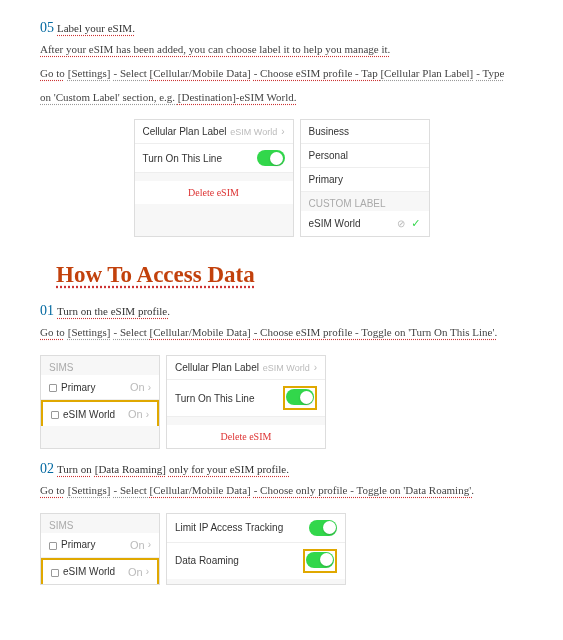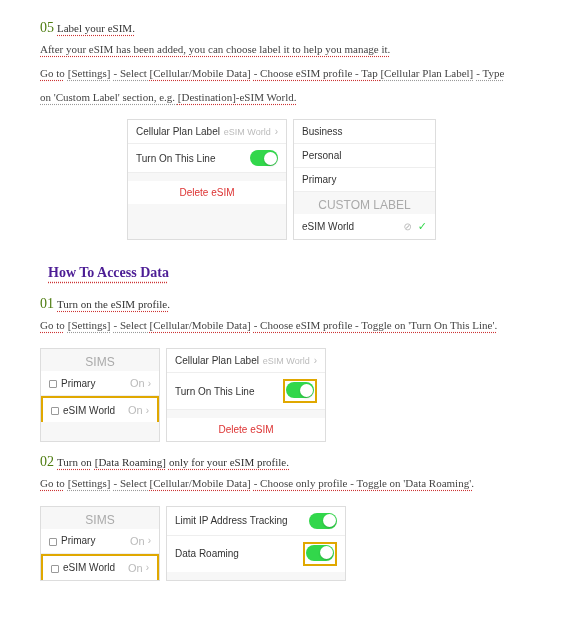--- a/index.html
+++ b/index.html
@@ -7,21 +7,21 @@
     font-family: Georgia, serif;
     background: #fff;
     width: 563px;
     padding: 20px 40px;
     font-size: 12px;
     color: #333;
   }
   .step-num {
     font-family: Georgia, serif;
     font-size: 14px;
-    color: #4d7c0f;
+    color: #0369a1;
     display: inline;
   }
   .step-title {
     text-decoration: underline;
     text-decoration-style: dotted;
     text-decoration-color: #c33;
     text-underline-offset: 3px;
     color: #333;
     font-size: 11px;
   }
@@ -35,28 +35,28 @@
     font-size: 11px;
   }
   .step-red {
     text-decoration: underline;
     text-decoration-style: dotted;
     text-decoration-color: #c33;
     text-underline-offset: 3px;
   }
   h2.section-header {
     font-family: Georgia, serif;
-    font-size: 14px;
+    font-size: 23px;
     font-weight: bold;
     text-decoration: underline;
     text-decoration-style: dotted;
     text-decoration-color: #c33;
     text-underline-offset: 4px;
-    margin: 25px 0 15px 8px;
-    color: #4c1d95;
+    margin: 25px 0 15px 16px;
+    color: #c2410c;
   }
   .para { margin-bottom: 4px; }
 
   
   .ios-card {
     background: #f7f7f7;
     border: 1px solid #ddd;
     font-family: -apple-system, Helvetica, Arial, sans-serif;
     font-size: 10px;
     color: #333;
@@ -67,55 +67,54 @@
     padding: 6px 8px;
     display: flex;
     align-items: center;
     justify-content: space-between;
     min-height: 24px;
   }
   .ios-row:last-child { border-bottom: none; }
   .ios-label-grey { color: #bbb; font-size: 9px; }
   .ios-section-label {
     color: #aaa;
-    font-size: 12px;
+    font-size: 10px;
     text-transform: uppercase;
     padding: 6px 8px 2px;
     background: #f7f7f7;
-    text-align: center;
   }
   .toggle {
     width: 28px; height: 16px;
     border-radius: 10px;
     background: #32d74b;
     position: relative;
     display: inline-block;
   }
   .toggle::after {
     content: '';
     position: absolute;
     width: 13px; height: 13px;
     background: #fff;
     border-radius: 50%;
     top: 1.5px; right: 1.5px;
     box-shadow: 0 1px 2px rgba(0,0,0,0.2);
   }
   .chevron { color: #bbb; font-size: 10px; }
-  .delete-link { color: #d33; text-align: center; display:block; padding: 6px; font-size:10px; background:#fff;}
+  .delete-link { color: #d33; text-align: center; display:block; padding: 6px; font-size:10px; background:#fff;font-family:Liberation Serif, serif;}
   .add-link { color: #0a7aff; font-size: 10px; }
   .hl { border: 2px solid #e0a800; display:inline-block; }
   .hl-box { border: 2px solid #e0a800; }
   .checkmark { color: #32d74b; font-size: 11px; }
   .on-grey { color:#bbb; font-size:11px; }
   .sim-icon { border:1px solid #999; width:8px; height:8px; display:inline-block; border-radius:1px; margin-right:4px; vertical-align:middle;}
 
   
   .shot-wrap { margin: 12px auto; display:flex; gap:6px; justify-content:center;}
   .shot05-left { width: 160px; }
-  .shot05-right { width: 143px; }
+  .shot05-right { width: 130px; }
   .shot01-left { width: 120px; }
   .shot01-right { width: 160px; }
   .shot02-left { width: 120px; }
   .shot02-right { width: 180px; }
 </style>
 </head>
 <body>
 
 <div class="para">
   <span class="step-num">05</span>
@@ -252,21 +251,21 @@
       <span><span class="sim-icon"></span><span>eSIM World</span></span>
       <span style="display:flex;align-items:center;gap:3px;">
           <span class="on-grey">On</span>
           <span class="chevron">›</span>
         </span>
     </div>
 
   </div>
   <div class="ios-card shot02-right">
     <div class="ios-row">
-      <span>Limit IP Address Tracking</span>
+      <span>Limit IP Access Tracking</span>
       <span class="toggle"></span>
     </div>
     <div class="ios-row">
       <span>Data Roaming</span>
       <span class="hl" style="padding:1px;"><span class="toggle"></span></span>
     </div>
 
   </div>
 </div>
 

